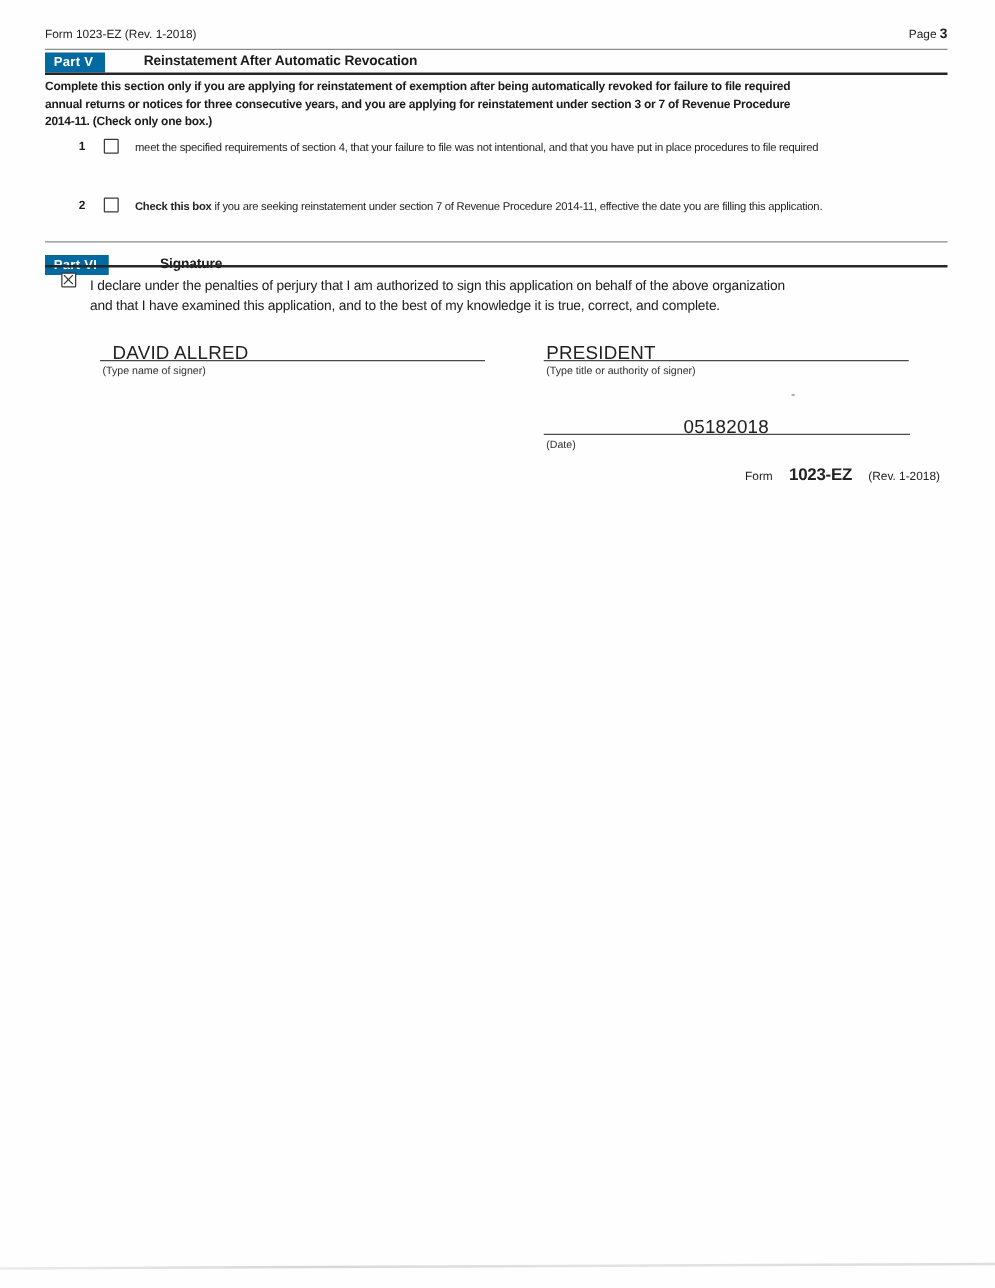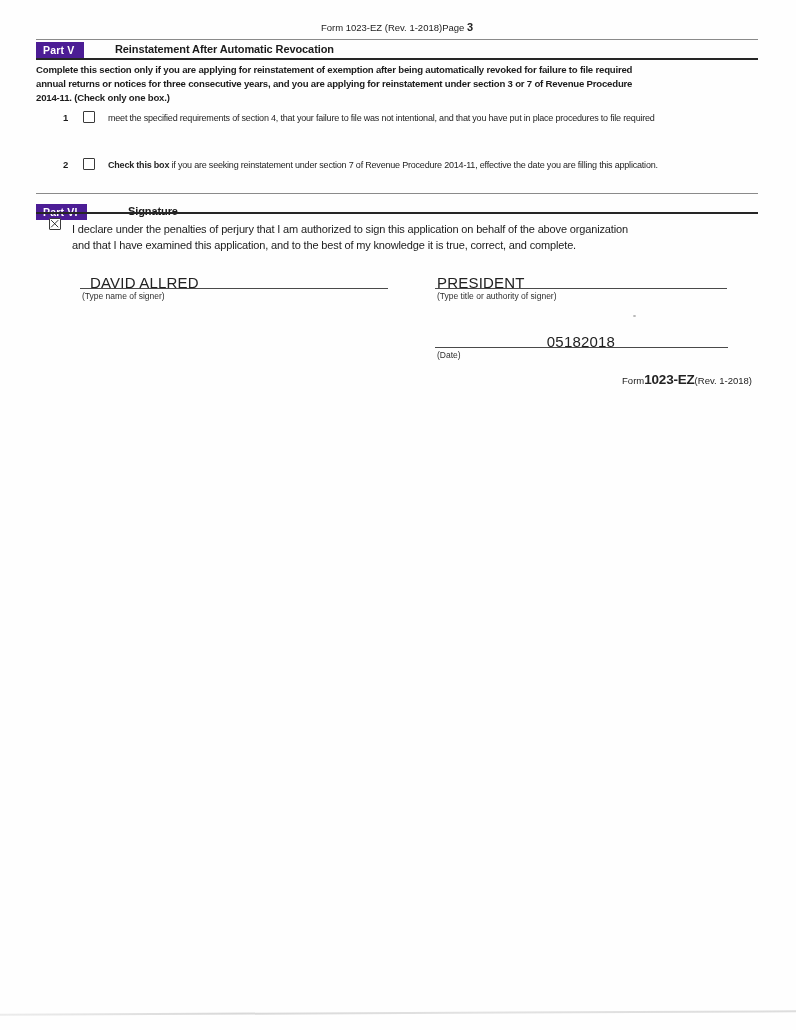--- a/index.html
+++ b/index.html
@@ -10,32 +10,32 @@
     background:#fefefe;
     font-family:"Liberation Sans", sans-serif;
     color:#1b1b1b;
     overflow:hidden;
   }
   .abs { position:absolute; }
 
   
   .top-header {
     left:36px; top:21px; width:722px;
-    display:flex; justify-content:center; align-items:baseline;
+    display:flex; justify-content:space-between; align-items:baseline;
     font-size:9.5px; color:#222;
   }
   .page-num b { font-size:11px; }
   .rule { background:#8a8a8a; height:1px; }
   .rule-dark { background:#262626; }
 
   
   .part-row { left:36px; width:722px; height:16px; }
   .part-box {
     position:absolute; left:0; top:0;
-    background:#4c1d95; color:#fff;
+    background:#0369a1; color:#fff;
     font-weight:bold; font-size:10.5px;
     padding:1.5px 9px 2.5px 7px;
     letter-spacing:0.2px;
   }
   .part-title {
     position:absolute; left:79px; top:1px;
     font-weight:bold; font-size:11px; letter-spacing:-0.1px;
   }
   .part-title-vi { left:92px; }
 
@@ -76,21 +76,21 @@
   }
 
   
   .sig-value { font-size:15px; color:#222; letter-spacing:0.2px; white-space:nowrap; }
   .sig-line { background:#4a4a4a; height:1px; }
   .sig-caption { font-size:8.5px; color:#2e2e2e; white-space:nowrap; }
 
   
   .form-footer {
     right:44px; top:372px;
-    display:flex; align-items:baseline; gap:0;
+    display:flex; align-items:baseline; gap:13px;
     font-size:9.5px; color:#222;
   }
   .form-footer .num { font-weight:bold; font-size:13.5px; letter-spacing:-0.2px; }
 
   
   .speck { left:633px; top:315px; width:3px; height:2px; background:#b5b5b5; border-radius:50%; }
   .paper-edge {
     left:-4px; top:1012px; width:804px; height:1.5px;
     background:linear-gradient(to right,#ececec,#d8d8d8 30%,#e2e2e2 60%,#dddddd);
     transform:rotate(-0.25deg);

